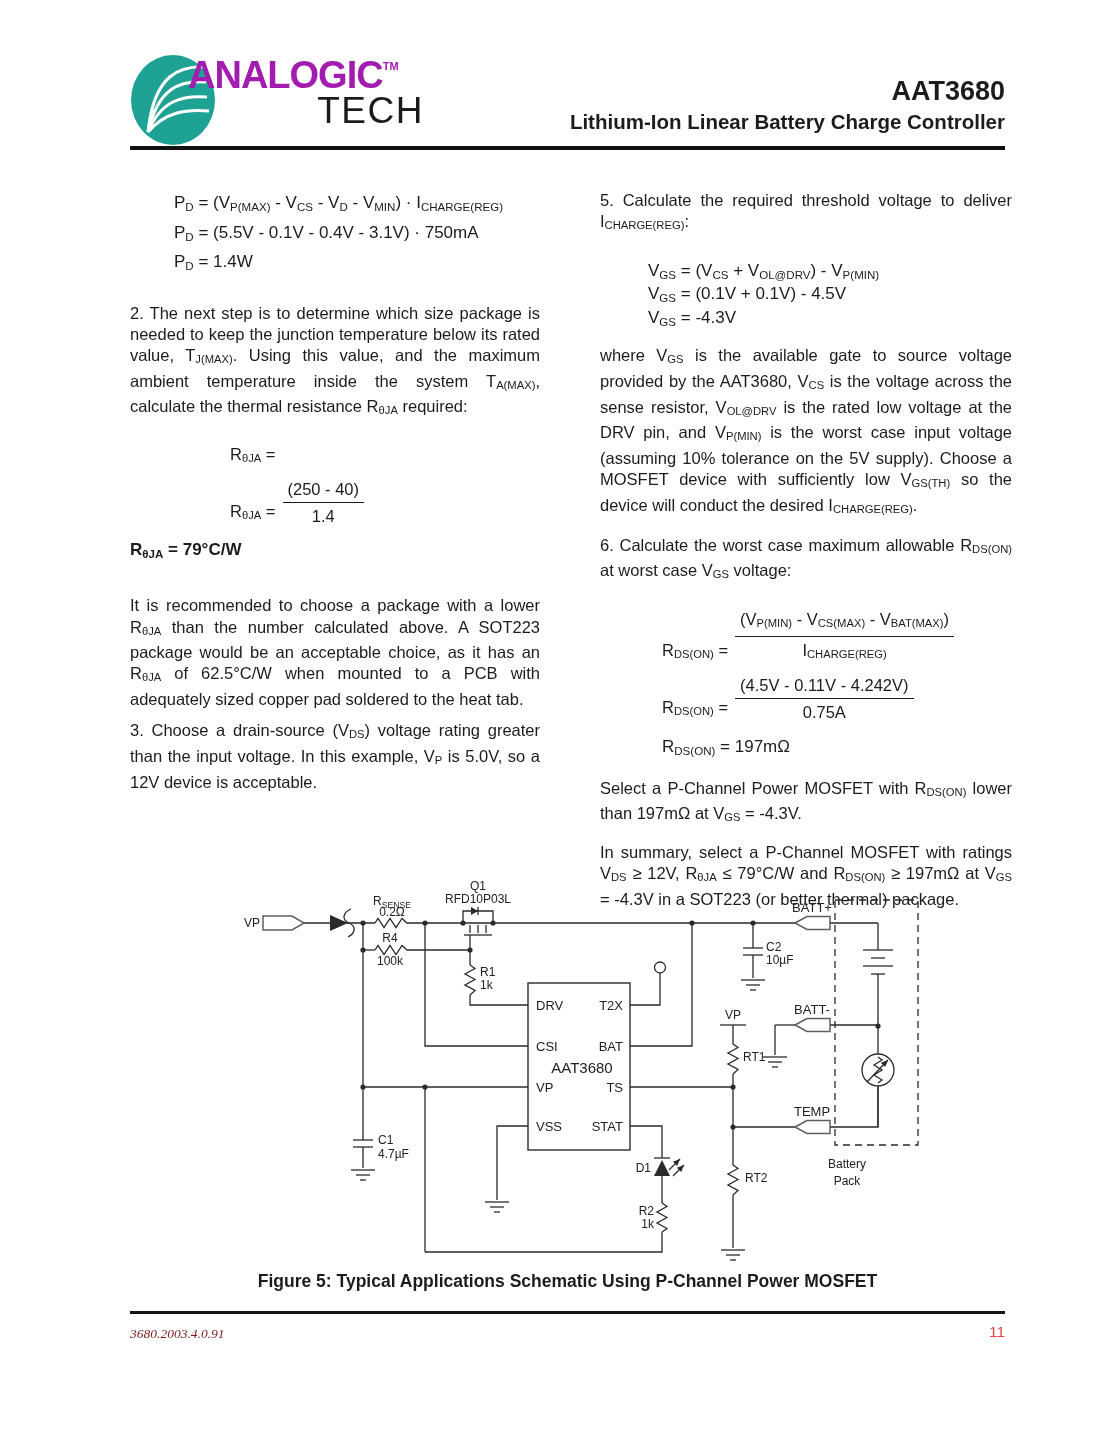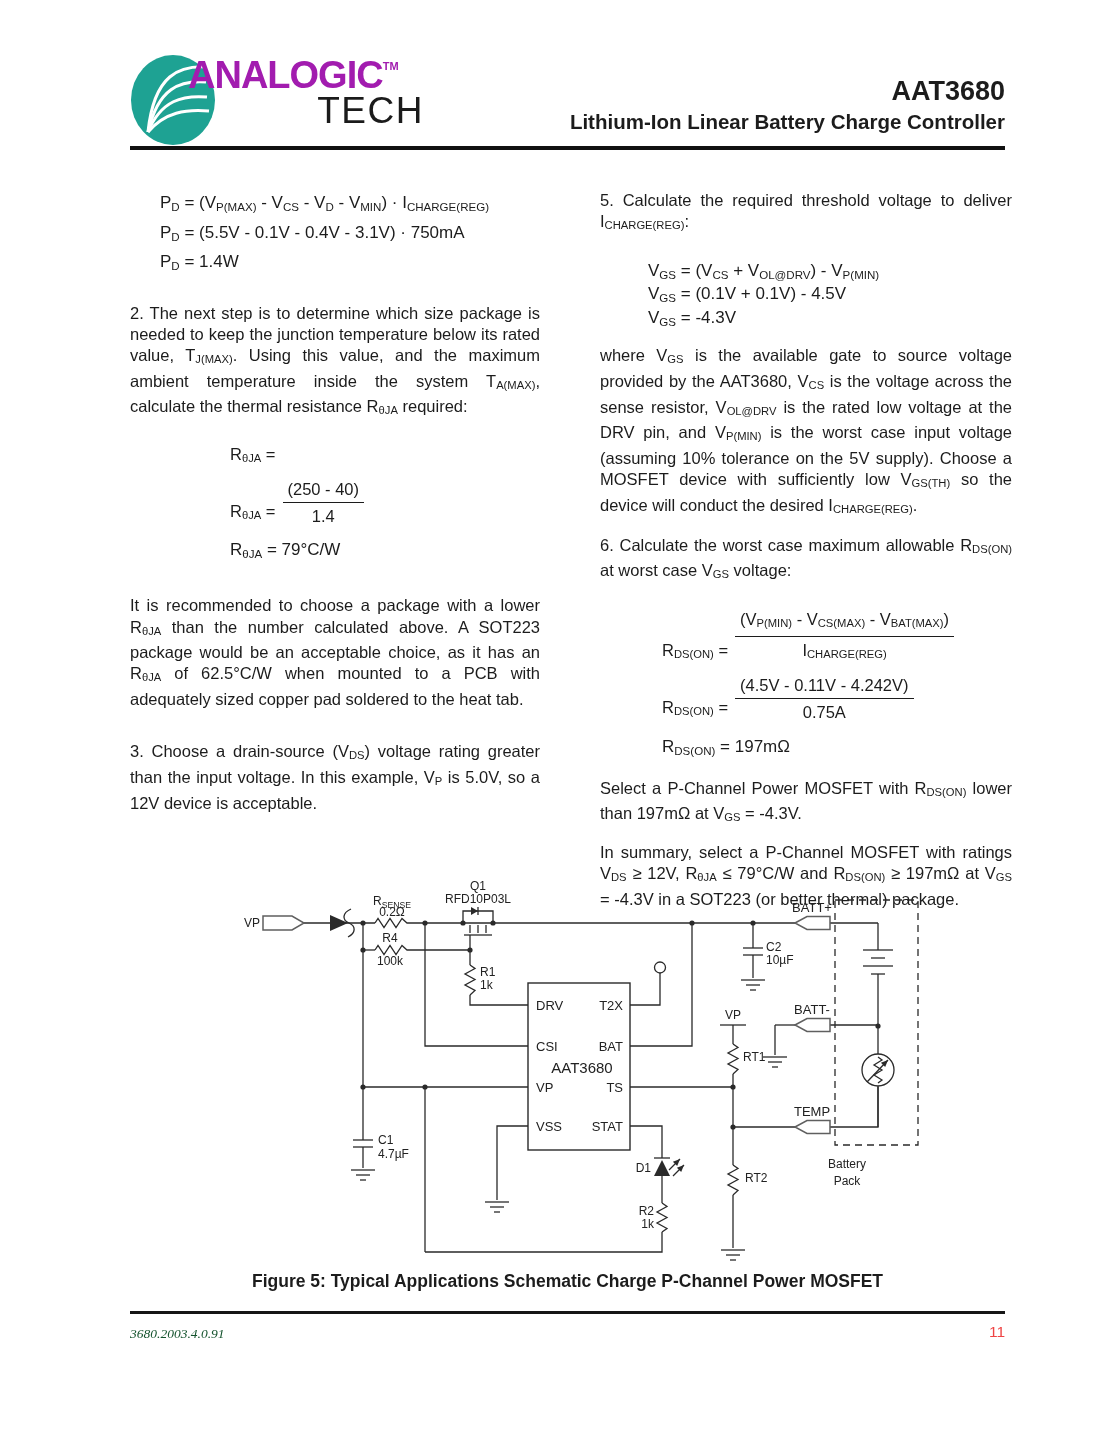--- a/index.html
+++ b/index.html
@@ -40,21 +40,21 @@
   .schematic .conntext { font-size:13px; }
   .wire { stroke:#2a2a2a; stroke-width:1.3; fill:none; }
   .comp { stroke:#2a2a2a; stroke-width:1.3; fill:none; }
   .fillc { fill:#2a2a2a; stroke:none; }
   .conn { stroke:#5f5f5f; stroke-width:1.5; fill:#ffffff; }
   .icbox { fill:#ffffff; stroke:#2a2a2a; stroke-width:1.4; }
   .dot { fill:#2a2a2a; stroke:none; }
   
   .figure-caption { position:absolute; left:130px; width:875px; top:1271px; text-align:center; font-size:17.5px; font-weight:bold; }
   .footer-rule { position:absolute; left:130px; right:100px; top:1311px; height:3px; background:#161616; }
-  .doc-code { position:absolute; left:130px; top:1326px; font-family:"Liberation Serif", serif; font-style:italic; font-size:13.5px; color:#14532d; }
+  .doc-code { position:absolute; left:130px; top:1326px; font-family:"Liberation Serif", serif; font-style:italic; font-size:13.5px; color:#7f1d1d; }
   .page-number { position:absolute; right:100px; top:1323px; font-size:15.5px; color:#ef4444; }
 </style>
 </head>
 <body>
 
 <svg class="logo-svg" width="94" height="96" viewBox="0 0 94 96">
   <ellipse cx="45" cy="48" rx="42" ry="45" fill="#1EA293"></ellipse>
   <g stroke="#ffffff" stroke-width="3" fill="none">
     <path d="M20,80 C26,22 52,13 80,15"></path>
     <path d="M20,80 C30,36 52,28 78,30"></path>
@@ -64,39 +64,39 @@
 </svg>
 <div class="brand">
   <div class="brand1"><span>ANALOGIC</span><span class="tm">TM</span></div>
   <div class="brand2">TECH</div>
 </div>
 <div class="part-number">AAT3680</div>
 <div class="doc-subtitle">Lithium-Ion Linear Battery Charge Controller</div>
 <div class="header-rule"></div>
 
 <div class="col col-left">
-  <div class="eqlines" style="margin-left:30px; margin-top:5px;">
+  <div class="eqlines" style="margin-left:44px; margin-top:5px;">
     <div>P<sub>D</sub> = (V<sub>P(MAX)</sub> - V<sub>CS</sub> - V<sub>D</sub> - V<sub>MIN</sub>) · I<sub>CHARGE(REG)</sub></div>
     <div>P<sub>D</sub> = (5.5V - 0.1V - 0.4V - 3.1V) · 750mA</div>
     <div>P<sub>D</sub> = 1.4W</div>
   </div>
   <p style="margin-top:24px;">2. The next step is to determine which size package is needed to keep the junction temperature below its rated value, T<sub>J(MAX)</sub>.  Using this value, and the maximum ambient temperature inside the system T<sub>A(MAX)</sub>, calculate the thermal resistance R<sub>θJA</sub> required:</p>
   <div class="eqrow" style="margin-top:22px; margin-left:100px;">
     <span class="lhs">R<sub>θJA</sub> =</span>
   </div>
   <div class="eqrow" style="margin-top:8px; margin-left:100px;">
     <span class="lhs">R<sub>θJA</sub> =</span>
     <span class="frac">
       <span class="num" style="display:block;">(250 - 40)</span>
       <span class="den" style="display:block;">1.4</span>
     </span>
   </div>
-  <div class="eqresult" style="margin-top:12px; margin-left:100px;">R<sub>θJA</sub> = 79°C/W</div>
+  <div class="eqresult" style="margin-top:12px; font-weight:bold;">R<sub>θJA</sub> = 79°C/W</div>
   <p style="margin-top:31px;">It is recommended to choose a package with a lower R<sub>θJA</sub>  than the number calculated above.  A SOT223 package would be an acceptable choice, as it has an R<sub>θJA</sub>  of 62.5°C/W when mounted to a PCB with adequately sized copper pad soldered to the heat tab.</p>
-  <p style="margin-top:31px;">3. Choose a drain-source (V<sub>DS</sub>) voltage rating greater than the input voltage.  In this example, V<sub>P</sub> is 5.0V, so a 12V device is acceptable.</p>
+  <p style="margin-top:10px;">3. Choose a drain-source (V<sub>DS</sub>) voltage rating greater than the input voltage.  In this example, V<sub>P</sub> is 5.0V, so a 12V device is acceptable.</p>
 </div>
 
 <div class="col col-right">
   <p style="margin-top:5px;">5. Calculate the required threshold voltage to deliver I<sub>CHARGE(REG)</sub>:</p>
   <div class="eqlines eqlines-r" style="margin-left:48px; margin-top:24px;">
     <div>V<sub>GS</sub> = (V<sub>CS</sub> + V<sub>OL@DRV</sub>) - V<sub>P(MIN)</sub></div>
     <div>V<sub>GS</sub> = (0.1V + 0.1V) - 4.5V</div>
     <div>V<sub>GS</sub> = -4.3V</div>
   </div>
   <p style="margin-top:14px;">where V<sub>GS</sub> is the available gate to source voltage provided by the AAT3680, V<sub>CS</sub> is the voltage across the sense resistor, V<sub>OL@DRV</sub> is the rated low voltage at the DRV pin, and V<sub>P(MIN)</sub> is the worst case input voltage (assuming 10% tolerance on the 5V supply).  Choose a MOSFET device with sufficiently low V<sub>GS(TH)</sub> so the device will conduct the desired I<sub>CHARGE(REG)</sub>.</p>
@@ -294,16 +294,16 @@
   <text class="conntext" x="582" y="144" text-anchor="middle">BATT-</text>
   <text class="conntext" x="582" y="246" text-anchor="middle">TEMP</text>
   <text x="421" y="302" text-anchor="end">D1</text>
   <text x="424" y="345" text-anchor="end">R2</text>
   <text x="424" y="358" text-anchor="end">1k</text>
   <text x="617" y="298" text-anchor="middle">Battery</text>
   <text x="617" y="315" text-anchor="middle">Pack</text>
 </svg>
 </div>
 
-<div class="figure-caption">Figure 5: Typical Applications Schematic Charge P-Channel Power MOSFET</div>
+<div class="figure-caption">Figure 5: Typical Applications Schematic Using P-Channel Power MOSFET</div>
 <div class="footer-rule"></div>
 <div class="doc-code">3680.2003.4.0.91</div>
 <div class="page-number">11</div>
 
 </body></html>

